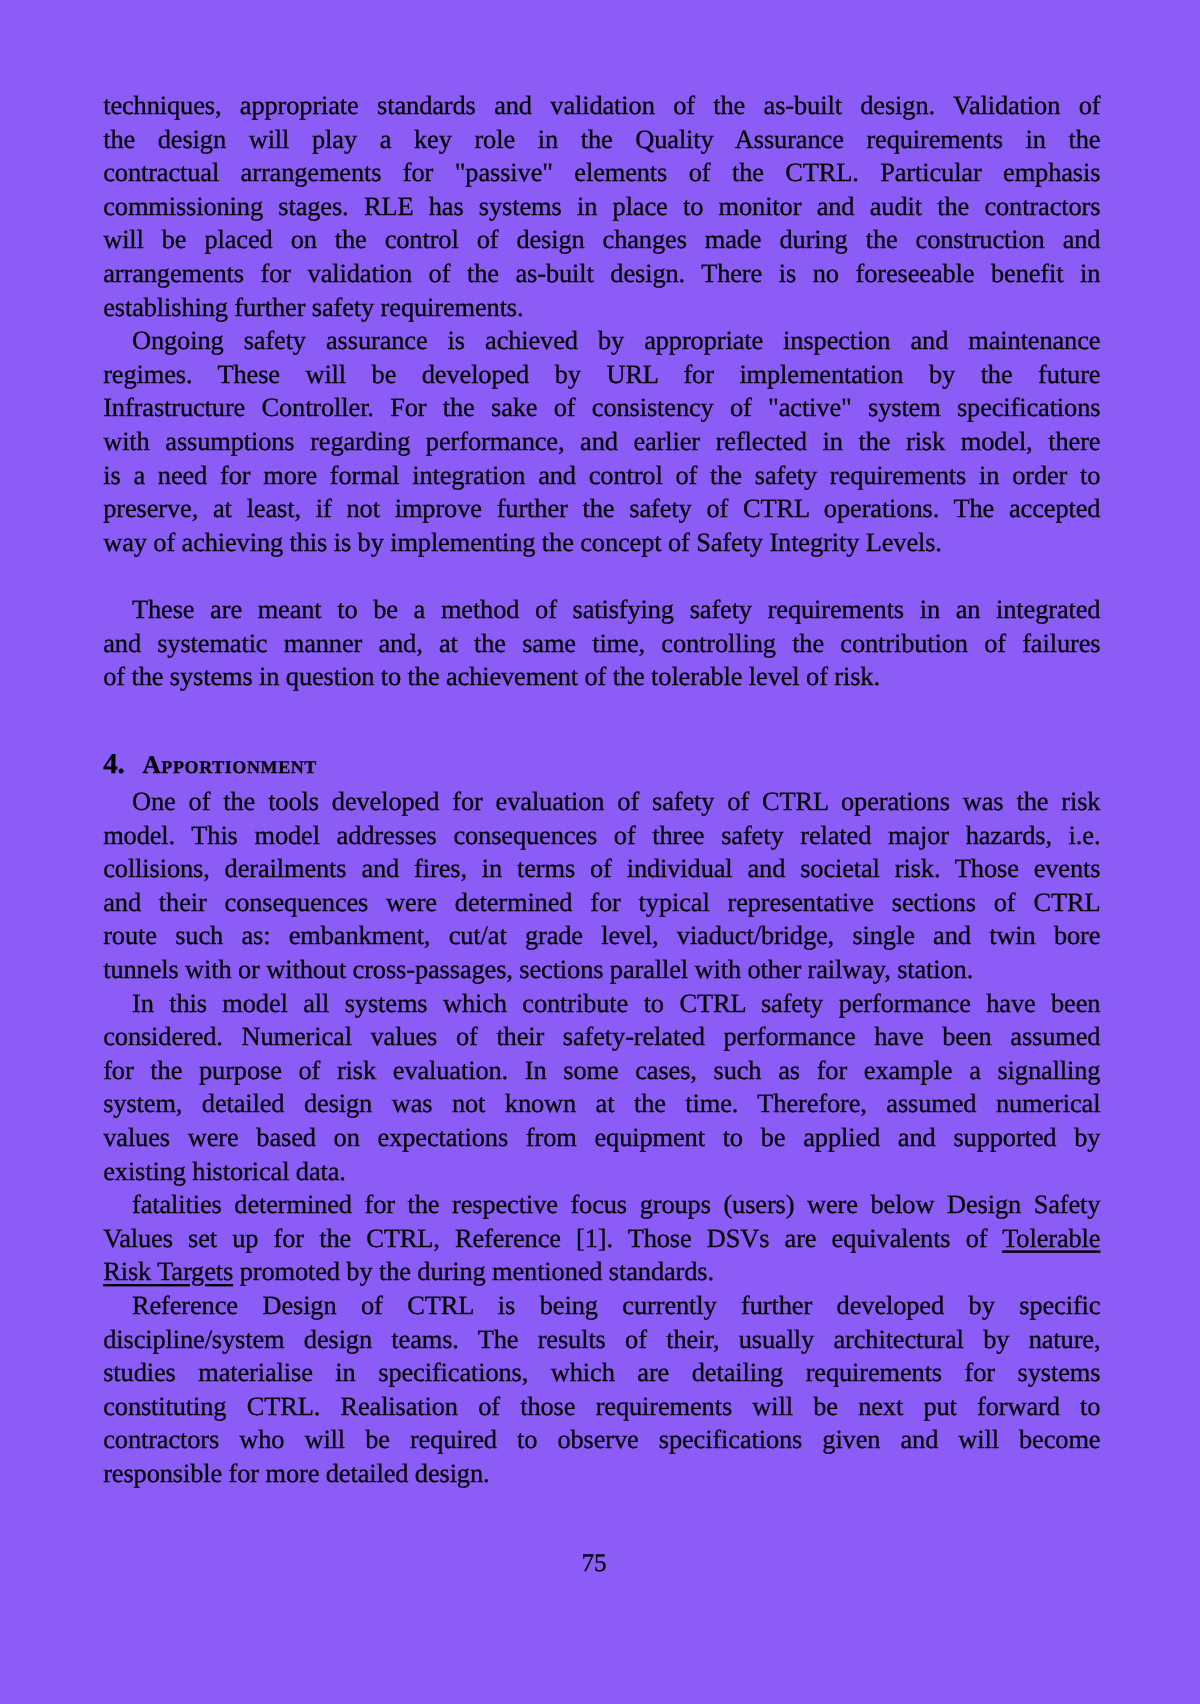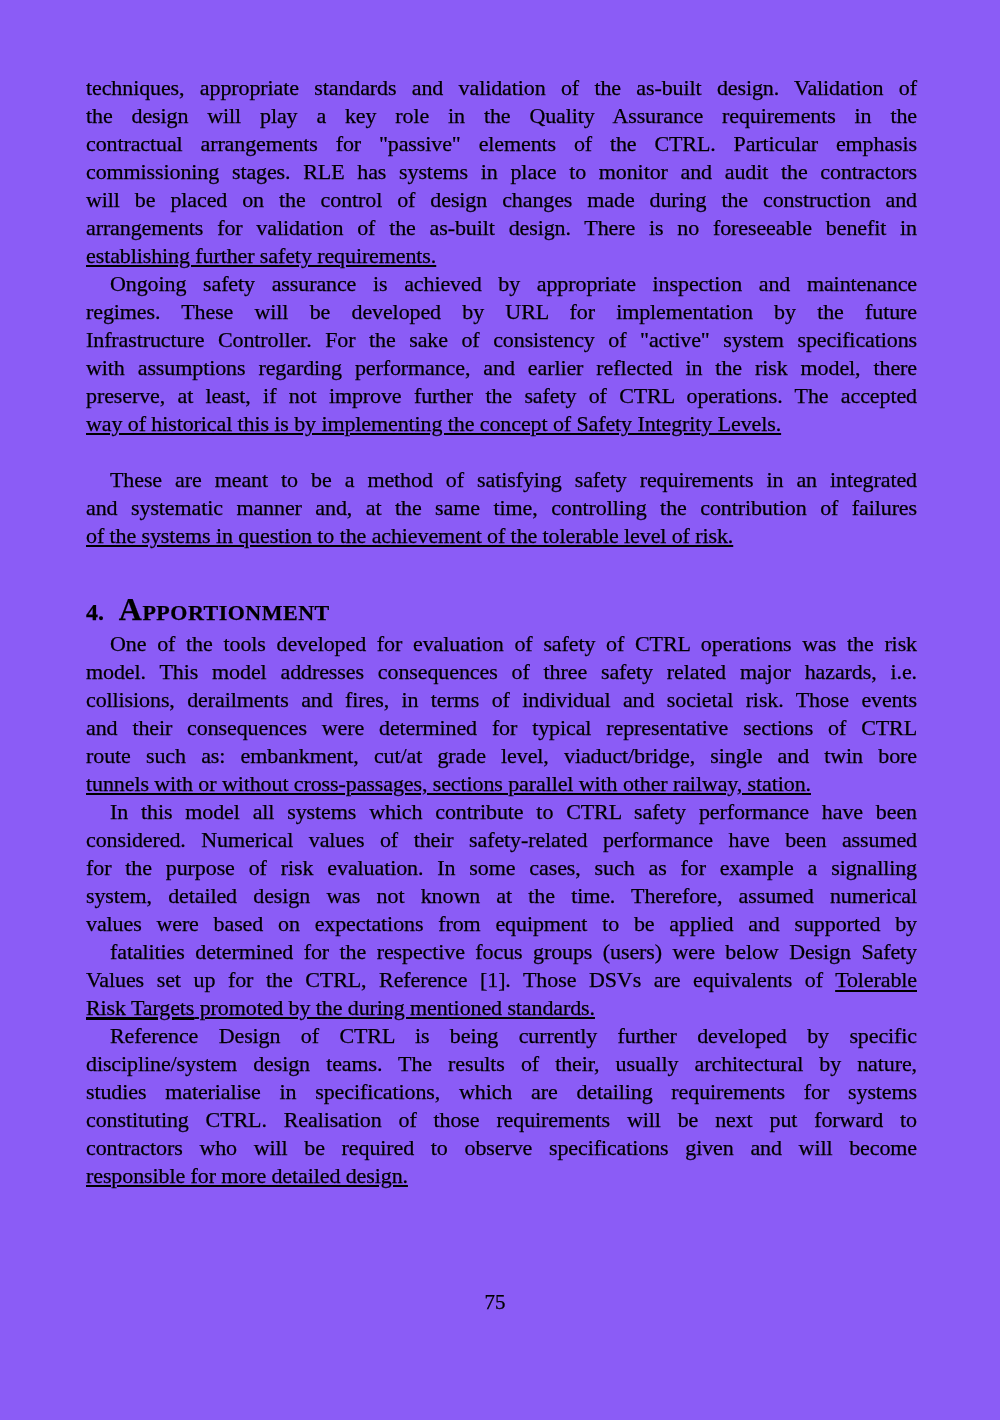--- a/index.html
+++ b/index.html
@@ -27,34 +27,33 @@
     -webkit-text-stroke: 0.25px currentColor;
   }
   .para { margin: 0; }
   .line {
     text-align: justify;
     text-align-last: justify;
   }
   .line.last-line {
     text-align: right;
     text-align-last: left;
-    text-decoration: underline;
   }
   .para.indent .line:first-child { text-indent: 24px; }
   .gap-blank { margin-top: 28px; }
   .heading {
     margin-top: 44px;
     margin-bottom: 2px;
     line-height: 30px;
     font-weight: bold;
     text-align: left;
   }
   .heading-number { font-size: 24px; }
   .heading-title {
-    font-size: 32px;
+    font-size: 21px;
     font-variant: small-caps;
     margin-left: 15px;
     letter-spacing: 0.5px;
   }
   .underline { text-decoration: underline; text-underline-offset: 3px; }
   .page-number {
     position: absolute;
     top: 1290px;
     left: 0;
     width: 990px;
@@ -75,22 +74,23 @@
         <div class="line"><span>commissioning stages. RLE has systems in place to monitor and audit the contractors</span></div>
         <div class="line"><span>will be placed on the control of design changes made during the construction and</span></div>
         <div class="line"><span>arrangements for validation of the as-built design. There is no foreseeable benefit in</span></div>
         <div class="line last-line"><span>establishing further safety requirements.</span></div>
       </div>
       <div class="para indent">
         <div class="line"><span>Ongoing safety assurance is achieved by appropriate inspection and maintenance</span></div>
         <div class="line"><span>regimes. These will be developed by URL for implementation by the future</span></div>
         <div class="line"><span>Infrastructure Controller. For the sake of consistency of "active" system specifications</span></div>
         <div class="line"><span>with assumptions regarding performance, and earlier reflected in the risk model, there</span></div>
+        <div class="line"><span>is a need for more formal integration and control of the safety requirements in order to</span></div>
         <div class="line"><span>preserve, at least, if not improve further the safety of CTRL operations. The accepted</span></div>
-        <div class="line last-line"><span>way of historical this is by implementing the concept of Safety Integrity Levels.</span></div>
+        <div class="line last-line"><span>way of achieving this is by implementing the concept of Safety Integrity Levels.</span></div>
       </div>
       <div class="para indent gap-blank">
         <div class="line"><span>These are meant to be a method of satisfying safety requirements in an integrated</span></div>
         <div class="line"><span>and systematic manner and, at the same time, controlling the contribution of failures</span></div>
         <div class="line last-line"><span>of the systems in question to the achievement of the tolerable level of risk.</span></div>
       </div>
       <div class="heading"><span class="heading-number">4.</span><span class="heading-title">Apportionment</span></div>
       <div class="para indent">
         <div class="line"><span>One of the tools developed for evaluation of safety of CTRL operations was the risk</span></div>
         <div class="line"><span>model. This model addresses consequences of three safety related major hazards, i.e.</span></div>
@@ -98,20 +98,21 @@
         <div class="line"><span>and their consequences were determined for typical representative sections of CTRL</span></div>
         <div class="line"><span>route such as: embankment, cut/at grade level, viaduct/bridge, single and twin bore</span></div>
         <div class="line last-line"><span>tunnels with or without cross-passages, sections parallel with other railway, station.</span></div>
       </div>
       <div class="para indent">
         <div class="line"><span>In this model all systems which contribute to CTRL safety performance have been</span></div>
         <div class="line"><span>considered. Numerical values of their safety-related performance have been assumed</span></div>
         <div class="line"><span>for the purpose of risk evaluation. In some cases, such as for example a signalling</span></div>
         <div class="line"><span>system, detailed design was not known at the time. Therefore, assumed numerical</span></div>
         <div class="line"><span>values were based on expectations from equipment to be applied and supported by</span></div>
+        <div class="line last-line"><span>existing historical data.</span></div>
       </div>
       <div class="para indent">
         <div class="line"><span>fatalities determined for the respective focus groups (users) were below Design Safety</span></div>
         <div class="line"><span>Values set up for the CTRL, Reference [1]. Those DSVs are equivalents of </span><span class="underline">Tolerable</span></div>
         <div class="line last-line"><span class="underline">Risk Targets</span><span> promoted by the during mentioned standards.</span></div>
       </div>
       <div class="para indent">
         <div class="line"><span>Reference Design of CTRL is being currently further developed by specific</span></div>
         <div class="line"><span>discipline/system design teams. The results of their, usually architectural by nature,</span></div>
         <div class="line"><span>studies materialise in specifications, which are detailing requirements for systems</span></div>

